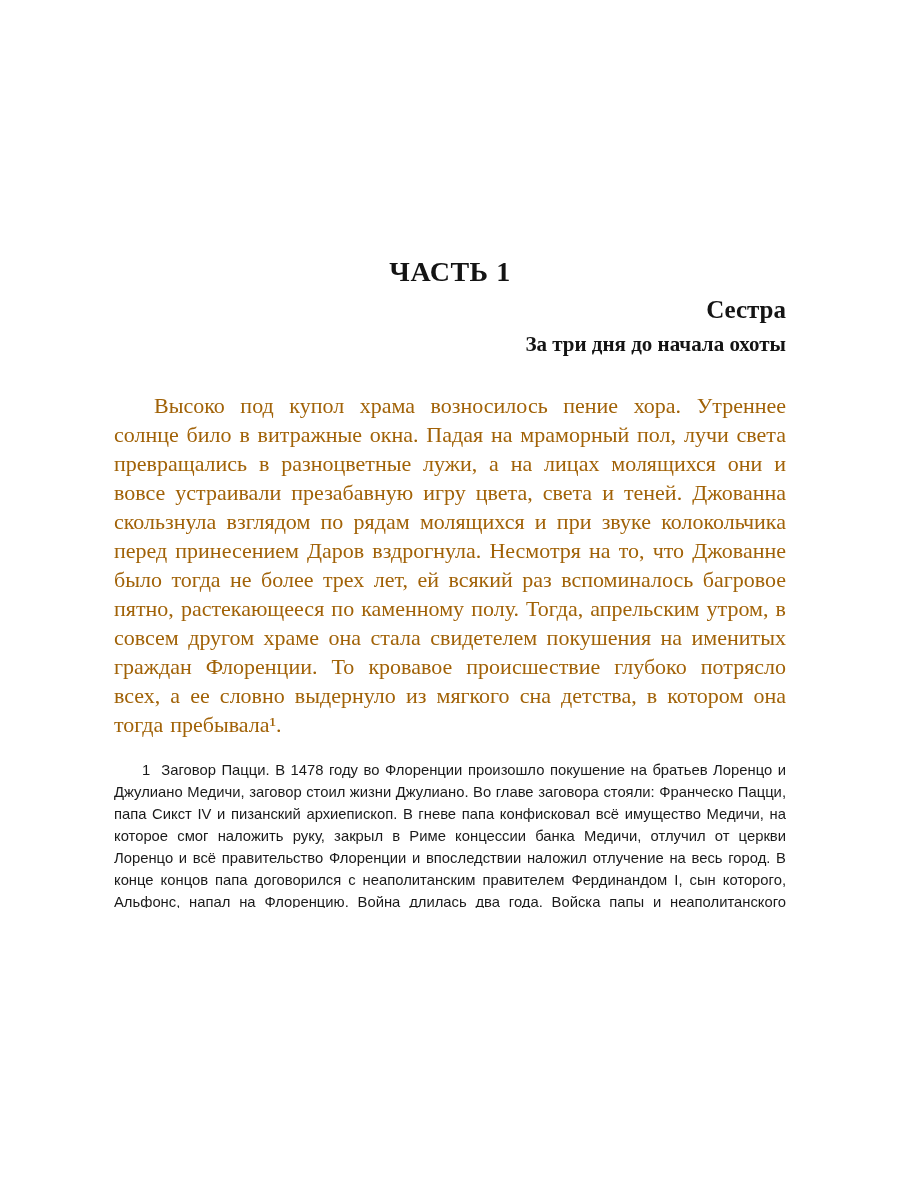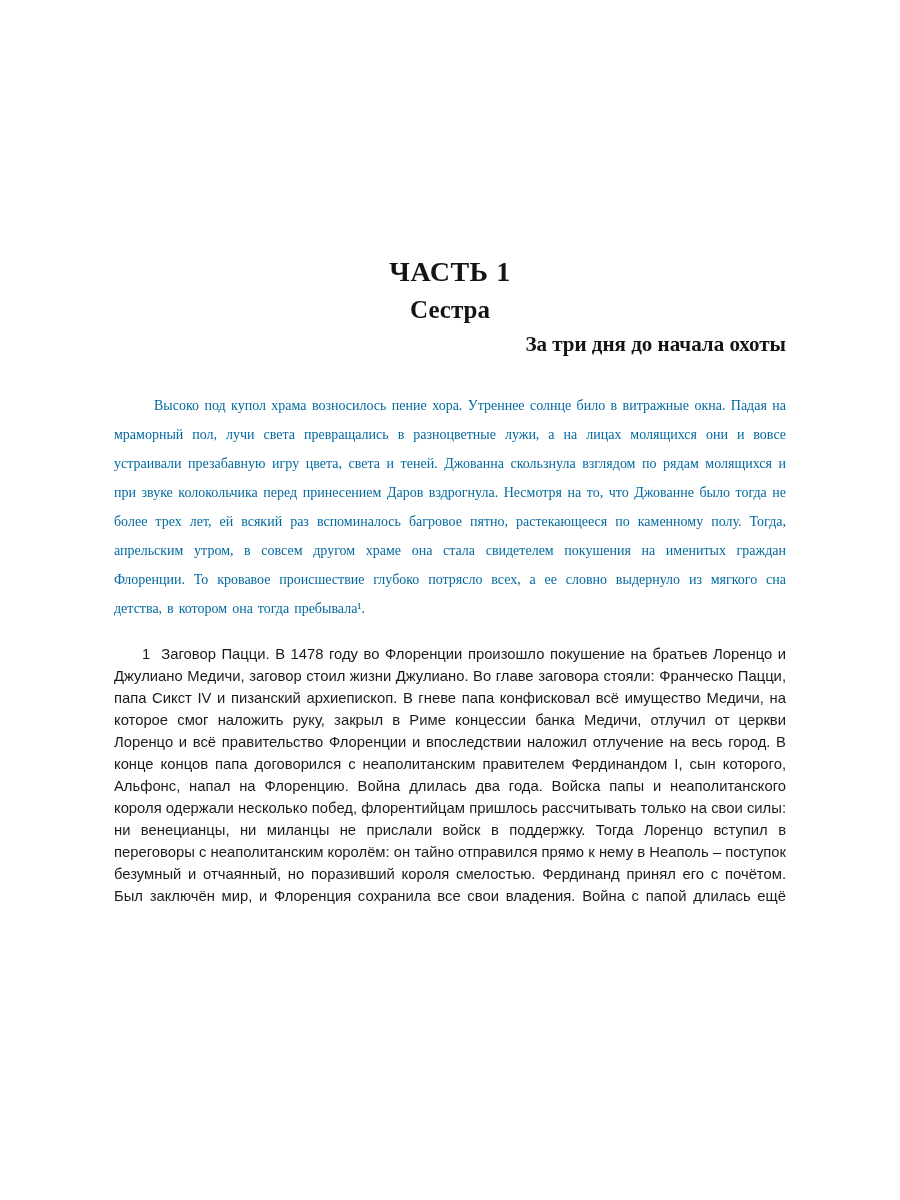--- a/index.html
+++ b/index.html
@@ -22,21 +22,21 @@
     text-align: center;
     font-family: "Liberation Serif", "DejaVu Serif", serif;
     font-weight: bold;
     font-size: 28px;
     line-height: 34px;
     letter-spacing: 0.5px;
     color: #141414;
   }
   .part-subtitle {
     margin: 6px 0 0 0;
-    text-align: center;
+    text-align: right;
     font-family: "Liberation Serif", "DejaVu Serif", serif;
     font-weight: bold;
     font-size: 25px;
     line-height: 30px;
     color: #141414;
   }
   .chapter-title {
     margin: 58px 0 0 0;
     text-align: center;
     font-family: "Liberation Serif", "DejaVu Serif", serif;
@@ -50,25 +50,25 @@
     text-align: right;
     font-family: "Liberation Serif", "DejaVu Serif", serif;
     font-weight: bold;
     font-size: 21px;
     line-height: 25px;
     color: #141414;
   }
   .body-text {
     margin: 34px 0 0 0;
     font-family: "Liberation Serif", "DejaVu Serif", serif;
-    font-size: 14px;
+    font-size: 22px;
     line-height: 29px;
     text-align: justify;
     text-indent: 40px;
-    color: #0369a1;
+    color: #a16207;
     word-spacing: 1.5px;
   }
   .footnote {
     margin: 20px 0 12px 0;
     font-family: "Liberation Sans", "DejaVu Sans", sans-serif;
     font-size: 14.8px;
     line-height: 22px;
     text-align: justify;
     text-indent: 28px;
     color: #1a1a1a;

